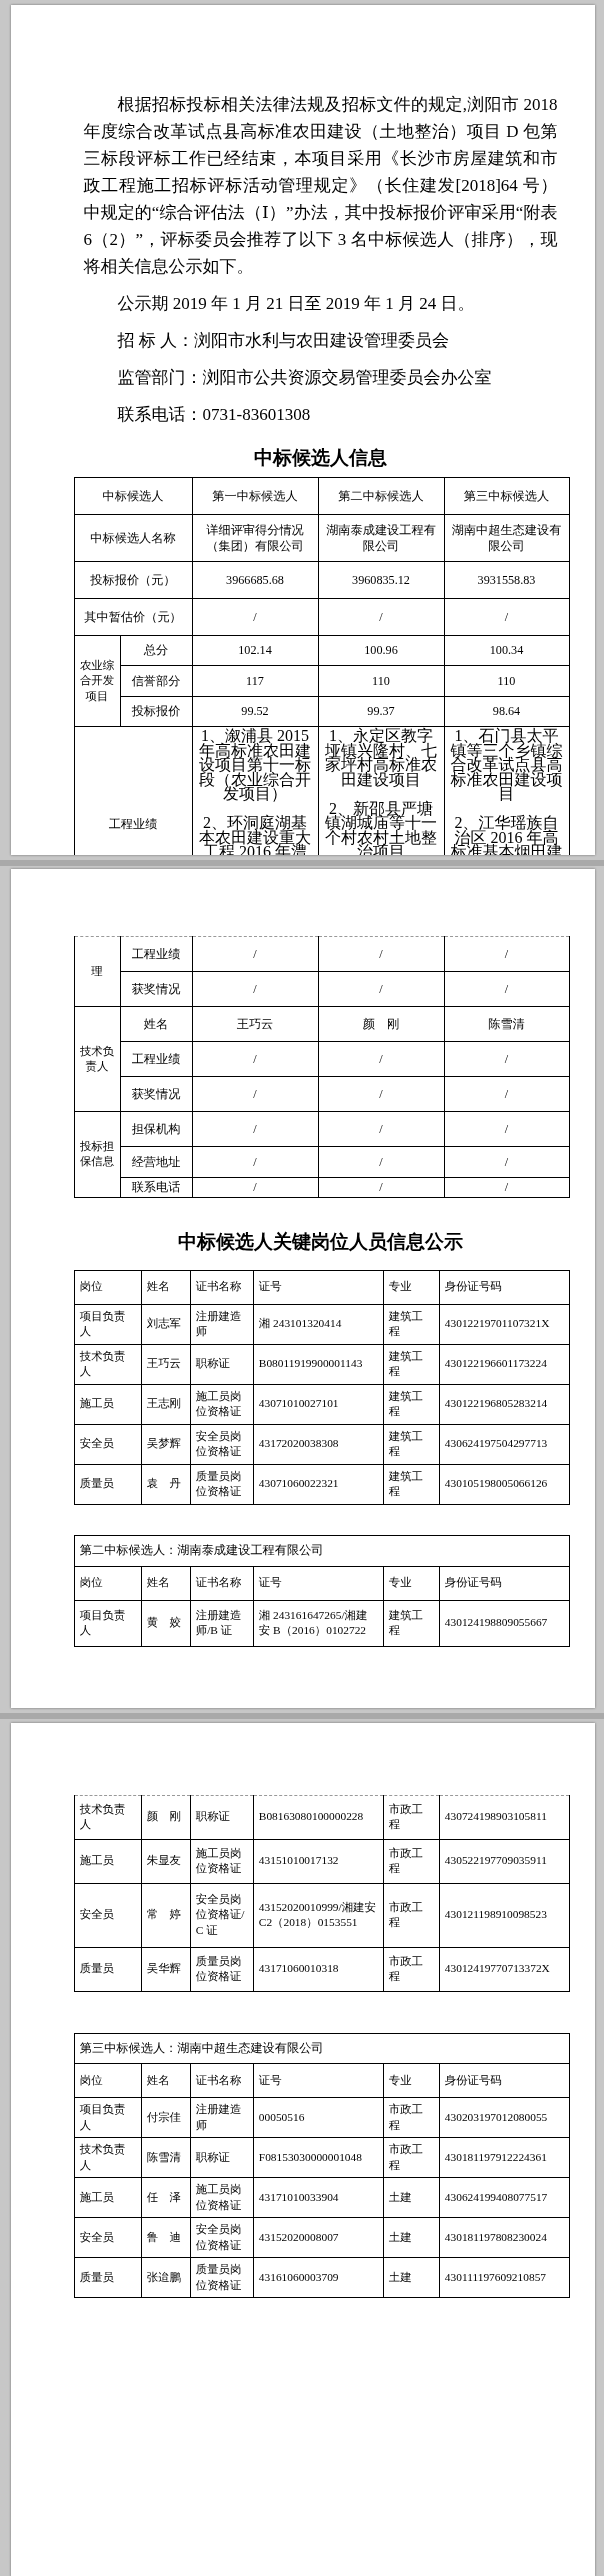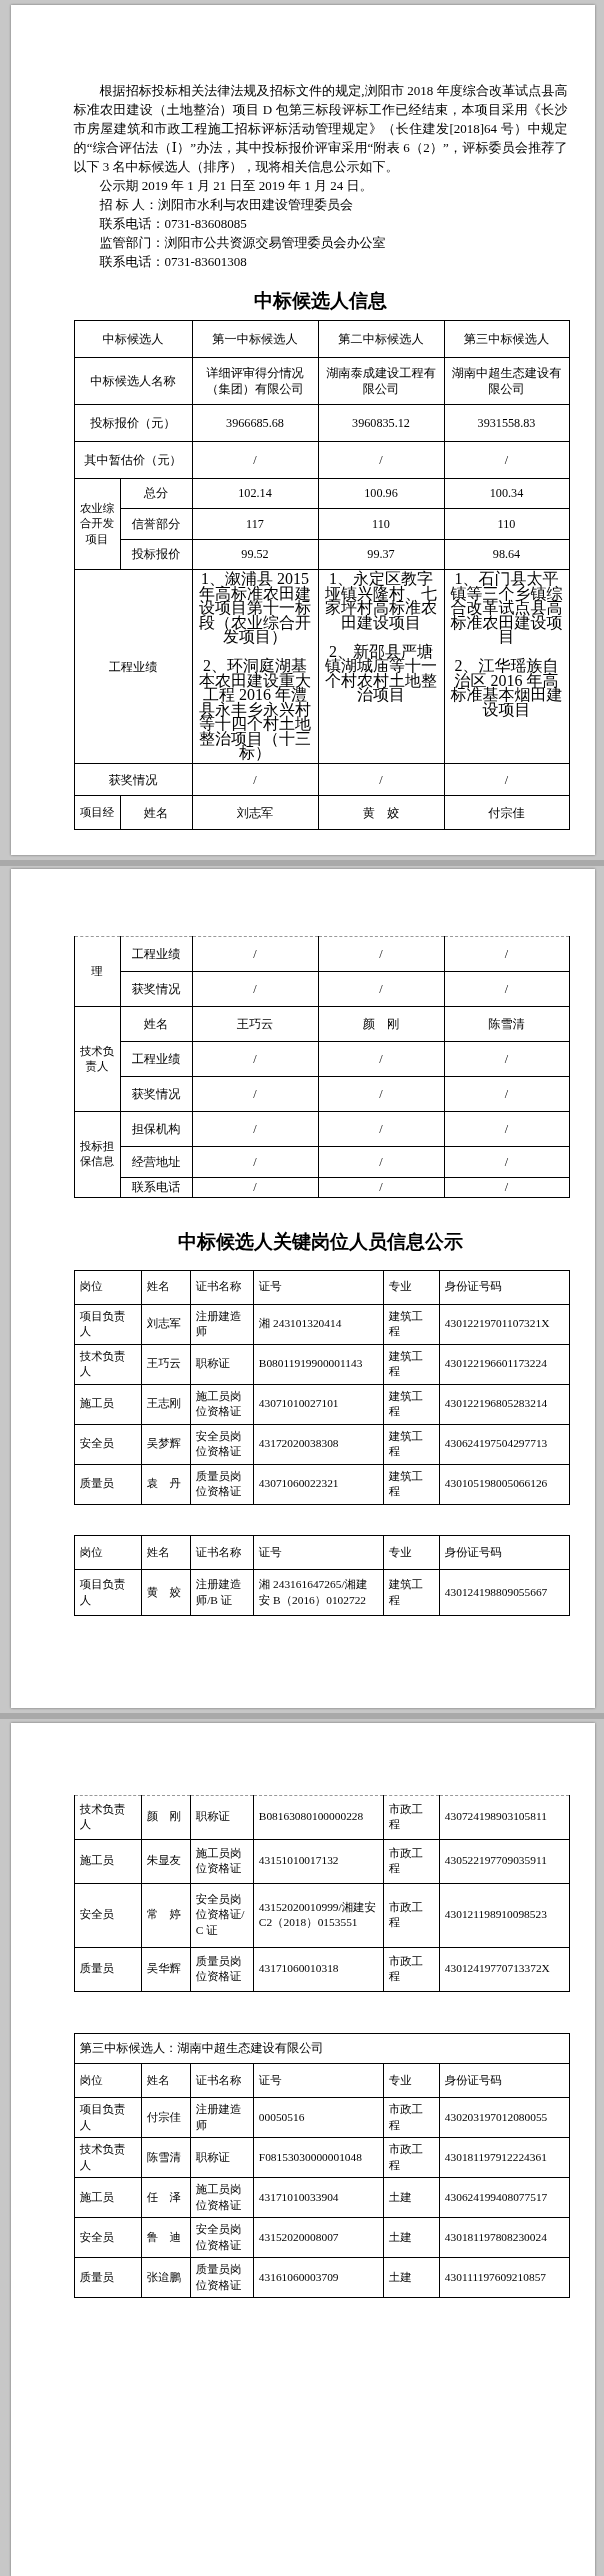--- a/index.html
+++ b/index.html
@@ -13,21 +13,21 @@
     width:584px; margin:0 auto; background:#ffffff;
     box-shadow:0 0 2.3px rgba(0,0,0,.45);
     overflow:hidden; position:relative;
   }
   .gap{ height:14.5px; position:relative; }
   .gap::before{ content:""; position:absolute; left:0; right:0; top:5.3px; height:6.1px; background:#a9a9a9; }
   .p1{ height:850px; padding:76px 27px 0 63px; }
   .p2{ height:839px; padding:67px 27px 0 63px; }
   .p3{ height:854px; padding:72px 27px 0 63px; }
 
-  p{ margin:0; font-size:13px; line-height:19px; text-align:justify; }
+  p{ margin:10px; font-size:17px; line-height:27px; text-align:justify; }
   .ind{ text-indent:2em; }
   .sec-title{ font-size:19px; font-weight:bold; text-align:center; margin:0; line-height:17px; }
   .t1-title{ margin:21.4px 0 10.7px; }
   .t2-title{ margin:35px 0 20px; }
 
   table.t{
     border-collapse:collapse; table-layout:fixed; width:494px;
     border:1.5px solid #000;
   }
   .t td{
@@ -50,21 +50,20 @@
 </style>
 </head>
 <body>
 
 <div class="frame">
 
   <div class="page p1">
     <p class="ind">根据招标投标相关法律法规及招标文件的规定,浏阳市 2018 年度综合改革试点县高标准农田建设（土地整治）项目 D 包第三标段评标工作已经结束，本项目采用《长沙市房屋建筑和市政工程施工招标评标活动管理规定》（长住建发[2018]64 号）中规定的“综合评估法（Ⅰ）”办法，其中投标报价评审采用“附表 6（2）”，评标委员会推荐了以下 3 名中标候选人（排序），现将相关信息公示如下。</p>
     <p class="ind">公示期 2019 年 1 月 21 日至 2019 年 1 月 24 日。</p>
     <p class="ind">招 标 人：浏阳市水利与农田建设管理委员会</p>
-    <p class="ind">联系电话：0731-83608085</p>
     <p class="ind">监管部门：浏阳市公共资源交易管理委员会办公室</p>
     <p class="ind">联系电话：0731-83601308</p>
 
     <h3 class="sec-title t1-title">中标候选人信息</h3>
 
     <table class="t">
       <colgroup>
           <col style="width:46px">
           <col style="width:72px">
           <col style="width:126px">
@@ -276,20 +275,23 @@
     <table class="t pt" style="margin-top:30.5px">
       <colgroup>
           <col style="width:67px">
           <col style="width:49px">
           <col style="width:63px">
           <col style="width:130px">
           <col style="width:56px">
           <col style="width:130px">
         </colgroup>
       <tbody>
+          <tr style="height:30.5px">
+            <td class="title-cell" colspan="6">第二中标候选人：湖南泰成建设工程有限公司</td>
+          </tr>
       <tr style="height:34px">
             <td>岗位</td>
             <td>姓名</td>
             <td>证书名称</td>
             <td>证号</td>
             <td>专业</td>
             <td>身份证号码</td>
           </tr>
       <tr style="height:46px">
             <td>项目负责人</td>

